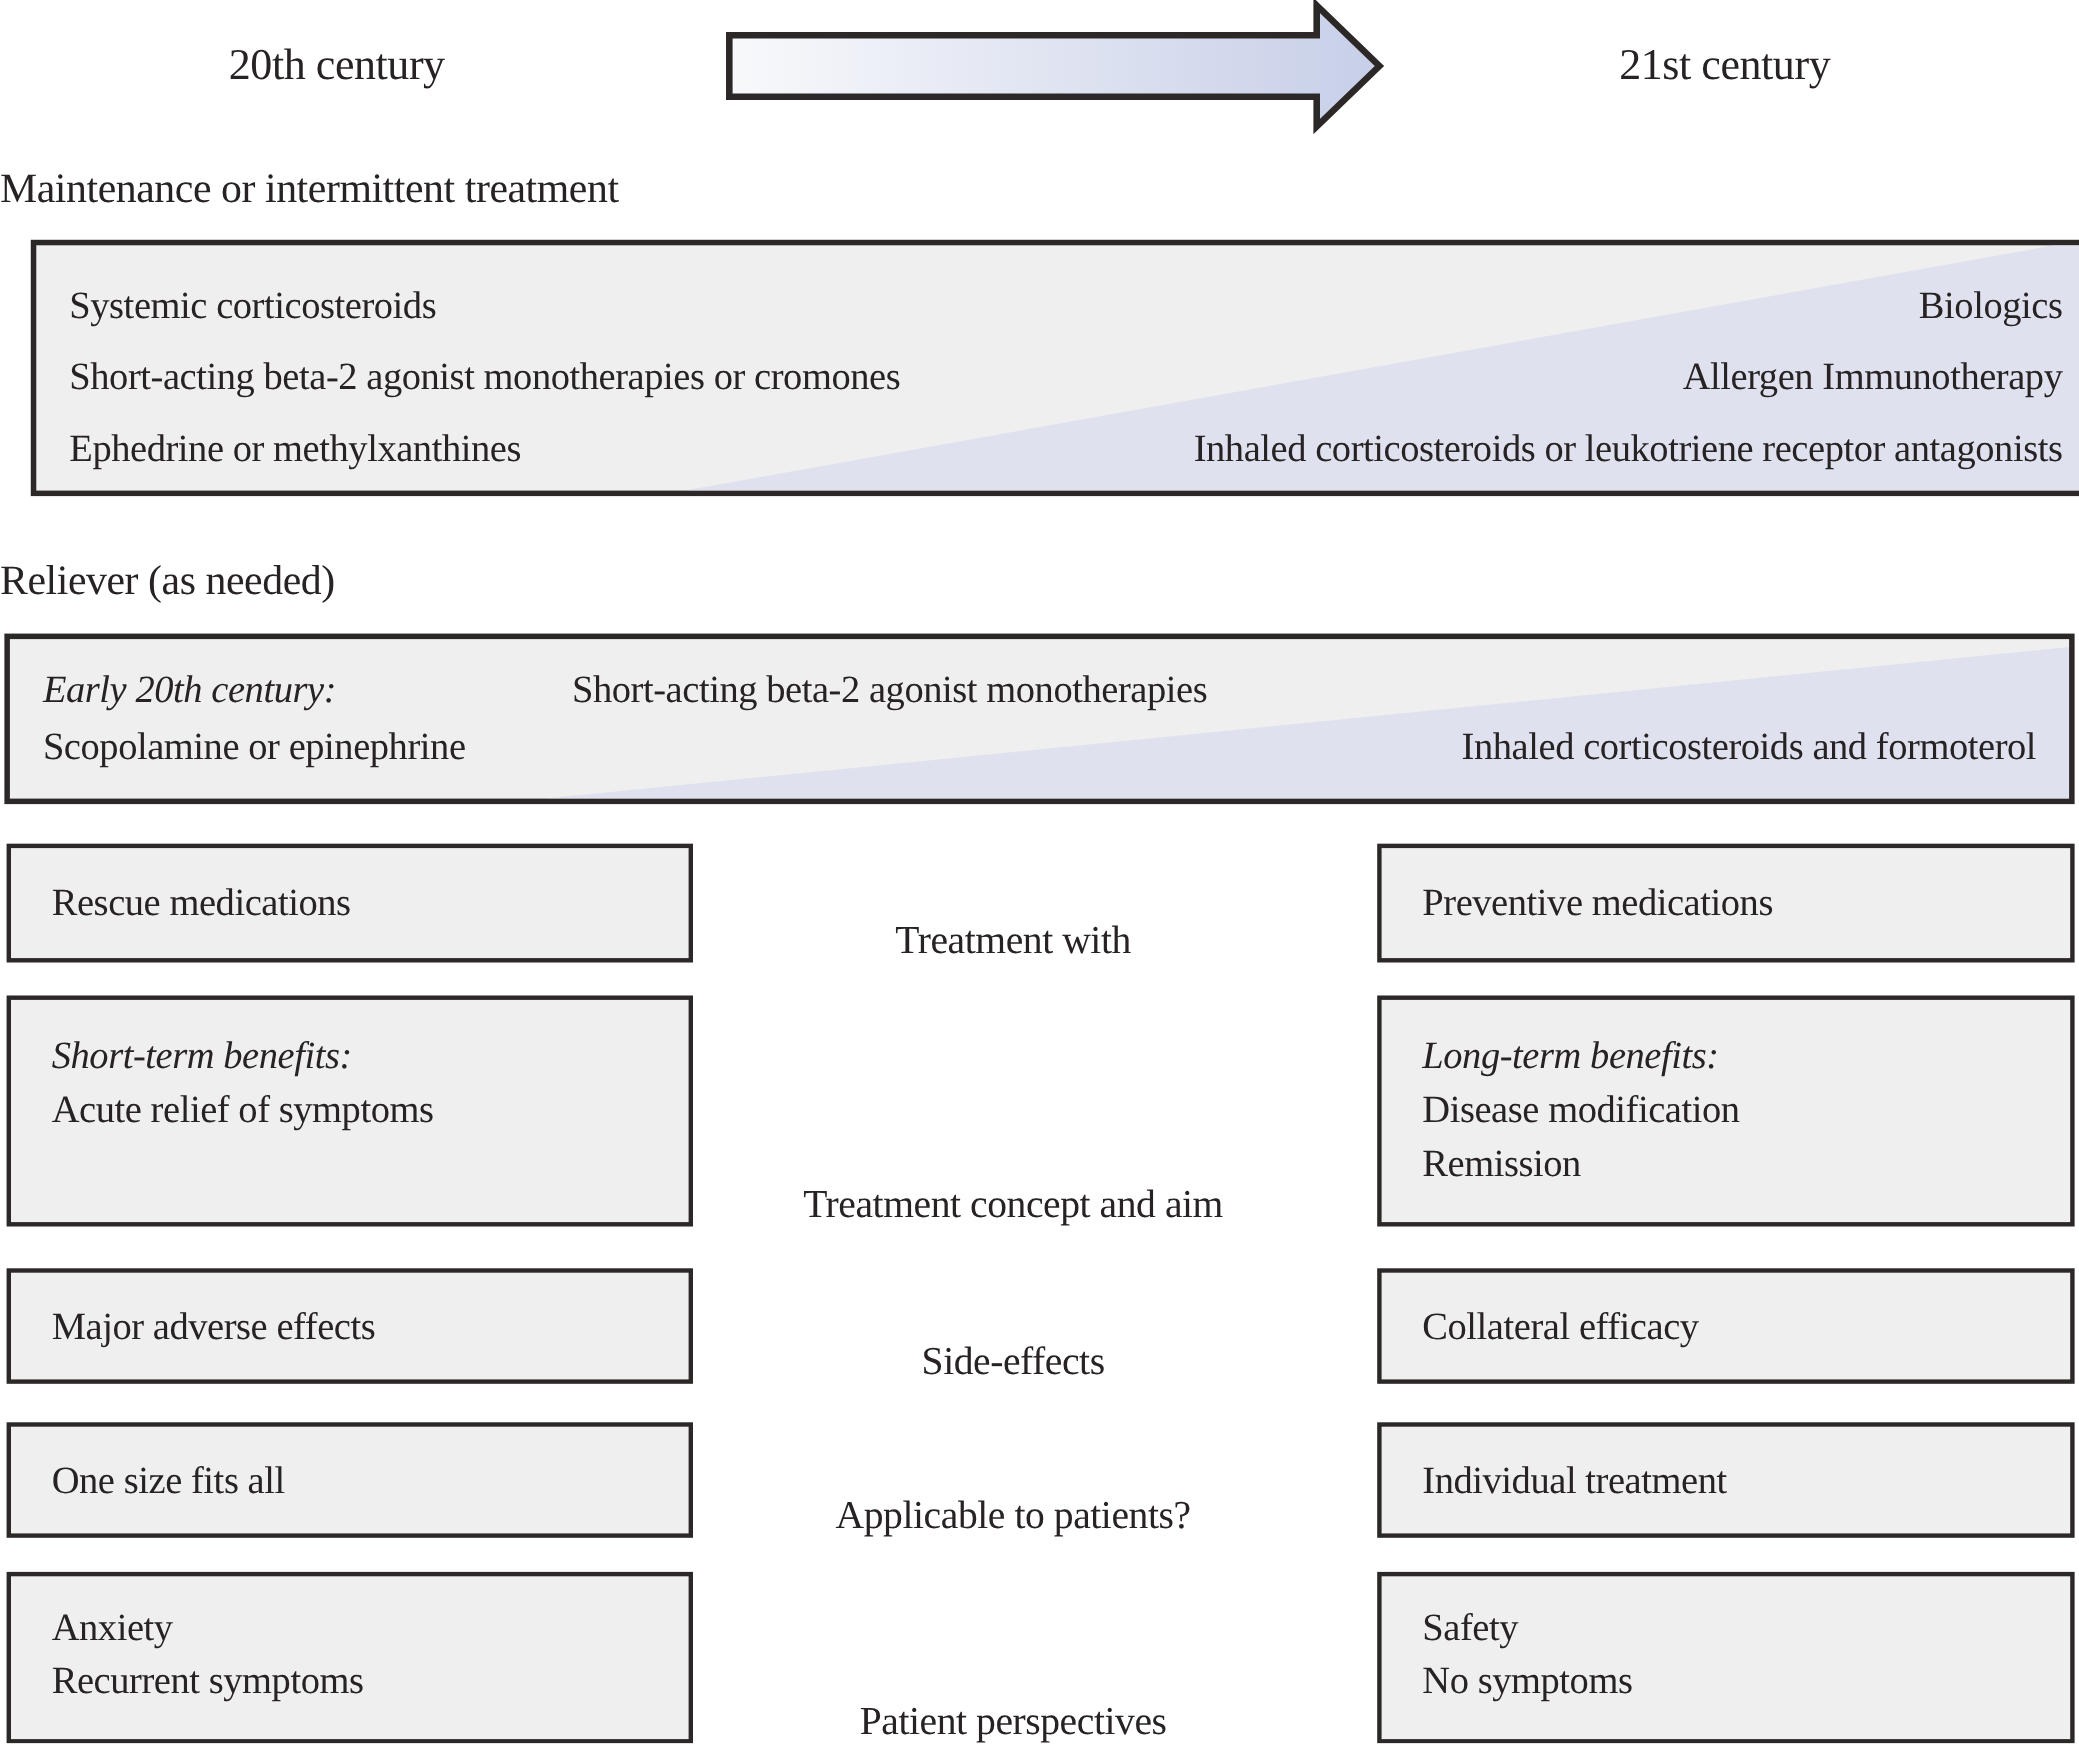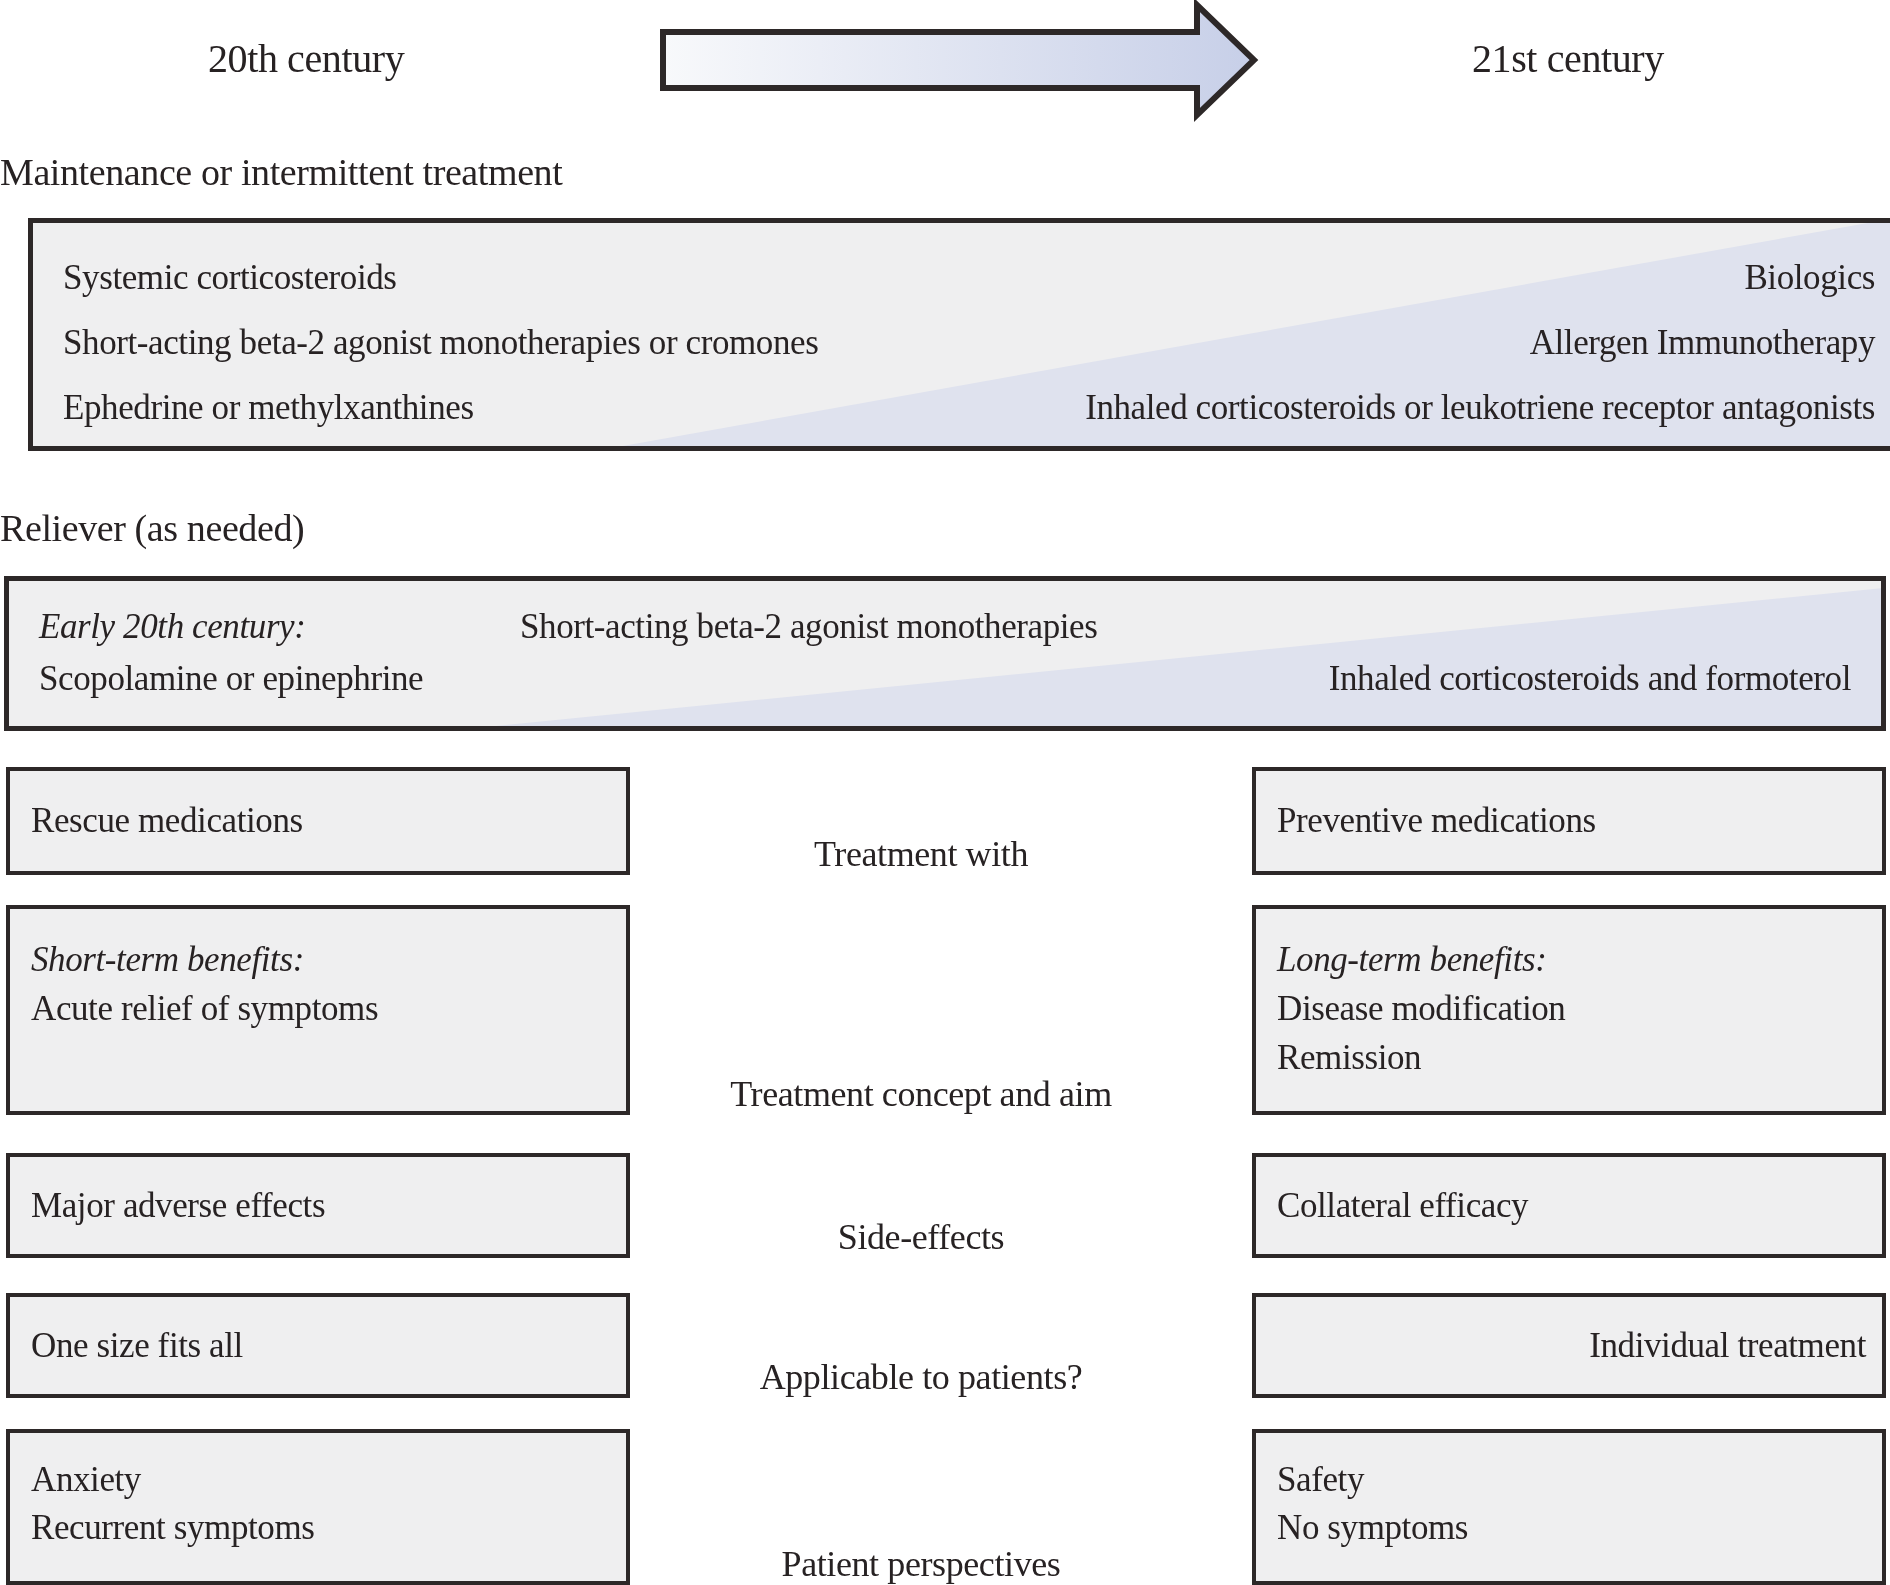--- a/index.html
+++ b/index.html
@@ -32,21 +32,21 @@
   .d2{clip-path:polygon(26% 100%, 100% 5%, 100% 100%);}
   .b1row{position:relative;display:flex;justify-content:space-between;line-height:65px;white-space:nowrap;}
   .b2line{position:relative;line-height:52px;white-space:nowrap;}
   .b2line2{display:flex;justify-content:space-between;}
   .b2mid{position:absolute;left:481px;top:0;}
 
   .cbox{
     position:absolute;box-sizing:border-box;
     border:4px solid var(--border,#2d2828);
     background:var(--box-gray,#efeff0);
-    font-size:35px;padding-left:21px;padding-right:16px;white-space:nowrap;
+    font-size:35px;padding-left:37px;padding-right:16px;white-space:nowrap;
   }
   .cl{left:6px;width:624px;}
   .cr{left:1252px;width:634px;}
   .single{display:flex;align-items:center;}
   .multi2{padding-top:26px;line-height:49px;}
   .multi5{padding-top:23px;line-height:48px;}
   .clabel{
     position:absolute;left:616px;width:610px;
     display:flex;align-items:flex-end;justify-content:center;
     font-size:36px;text-align:center;
@@ -134,21 +134,21 @@
   <div class="cbox cr single" style="top:1153px;height:105px;">
     <span>Collateral efficacy</span>
   </div>
 
   <div class="cbox cl single" style="top:1293px;height:105px;">
     <span>One size fits all</span>
   </div>
   <div class="clabel" style="top:1293px;height:105px;">
     <span>Applicable to patients?</span>
   </div>
-  <div class="cbox cr single" style="top:1293px;height:105px;justify-content:flex-end;">
+  <div class="cbox cr single" style="top:1293px;height:105px;">
     <span>Individual treatment</span>
   </div>
 
   <div class="cbox cl multi5" style="top:1429px;height:156px;">
     <div>Anxiety</div>
     <div>Recurrent symptoms</div>
   </div>
   <div class="clabel" style="top:1429px;height:156px;">
     <span>Patient perspectives</span>
   </div>

